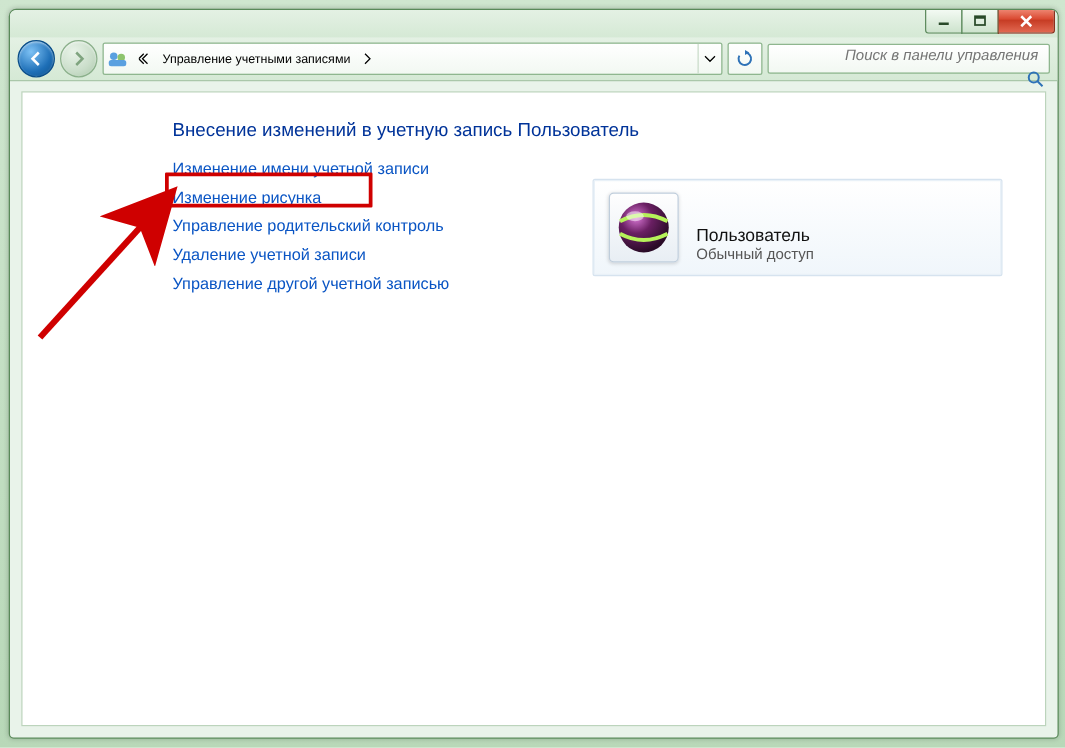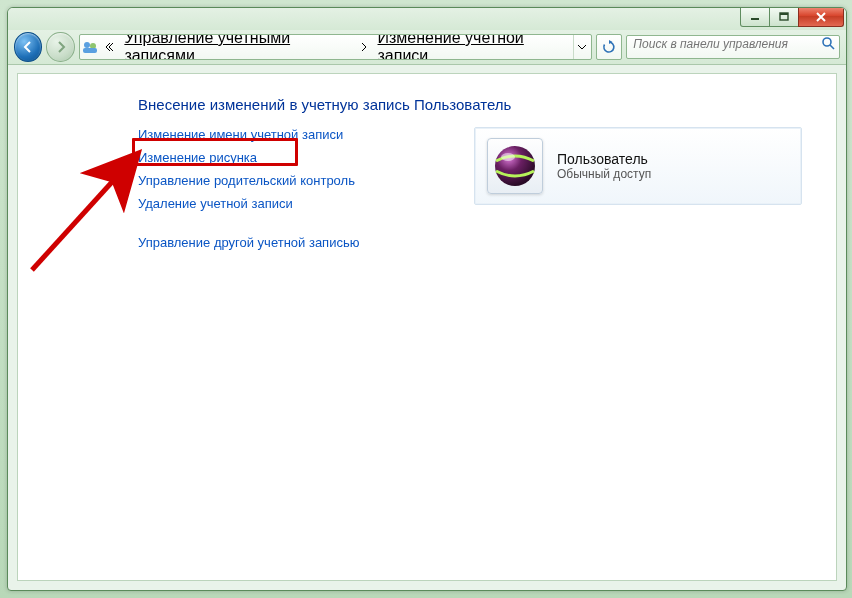--- a/index.html
+++ b/index.html
@@ -102,22 +102,21 @@
 
   .address {
     flex: 1 1 auto;
     height: 24px;
     background: linear-gradient(#fff, #f2f8f2);
     border: 1px solid #8fb68f;
     border-radius: 2px;
     display: flex;
     align-items: flex-end;
     overflow: hidden;
-    font-size: 16px;
-    text-decoration: underline;
+    font-size: 10px;
   }
   .address .seg-icon {
     width: 22px; height: 100%;
     display:flex; align-items:center; justify-content:center;
     border-right: 1px solid transparent;
     color:#4a7bb5;
   }
   .address .chev-left {
     width: 18px; height:100%;
     display:flex; align-items:center; justify-content:center;
@@ -150,24 +149,25 @@
     border-radius: 2px;
     display:flex; align-items:center; justify-content:center;
     color:#2e72b7;
   }
   .searchbox {
     width: 226px;
     height: 24px;
     background: linear-gradient(#fff, #f2f8f2);
     border: 1px solid #8fb68f;
     border-radius: 2px;
-    display:flex; align-items:flex-start;
+    display:flex; align-items:flex-end;
     padding: 0 4px;
     box-sizing: border-box;
     gap: 4px;
+    flex-direction: column;
   }
   .searchbox input {
     flex: 1 1 auto;
     border: none;
     outline: none;
     background: transparent;
     font-style: italic;
     color: #6a6a6a;
     font-family: inherit;
     font-size: 12px;
@@ -209,21 +209,20 @@
     font-size: 13px;
     width: 310px;
   }
   .tasks a {
     color: #0a55c4;
     text-decoration: none;
     cursor: pointer;
   }
 
   .task-group2 {
-    margin-top: 16px;
   }
 
   
   .task-highlight {
     position: relative;
     display: inline-block;
     padding: 0;
   }
   .red-box {
     position: absolute;
@@ -233,23 +232,24 @@
   }
 
   
   .account-tile {
     border: 1px solid #d6e3ef;
     background: linear-gradient(#ffffff, #f0f6fb);
     border-radius: 2px;
     width: 302px;
     padding: 10px 12px;
     display: flex;
-    align-items: center;
+    align-items: flex-end;
     gap: 14px;
     box-shadow: 0 0 0 1px #e9f1f8 inset;
+    margin-top: 16px;
   }
   .account-tile .avatar {
     width: 54px; height: 54px;
     border: 1px solid #bfcddb;
     border-radius: 4px;
     background: linear-gradient(#fefefe,#e8eef4);
     display:flex; align-items:center; justify-content:center;
     box-shadow: 0 1px 3px rgba(0,0,0,0.15);
   }
   .account-tile .meta { display:flex; flex-direction:column; }
@@ -314,21 +314,20 @@
           <svg width="8" height="10">
               <path d="M1 1 L5 5 L1 9 M4 1 L8 5 L4 9" fill="none" stroke="#000" stroke-width="1" transform="scale(-1,1) translate(-8,0)"></path>
             </svg>
         </span>
         <span class="crumb">Управление учетными записями</span>
         <span class="arrow">
           <svg width="8" height="10">
               <path d="M2 1 L6 5 L2 9" fill="none" stroke="#000" stroke-width="1"></path>
             </svg>
         </span>
-        <span class="crumb">Изменение учетной записи</span>
         <span style="flex:1"></span>
         <span class="drop">
           <svg width="10" height="10">
               <path d="M1 3 L5 7 L9 3" fill="none" stroke="#000" stroke-width="1"></path>
             </svg>
         </span>
       </div>
 
       <div class="refresh">
         <svg width="14" height="14">

